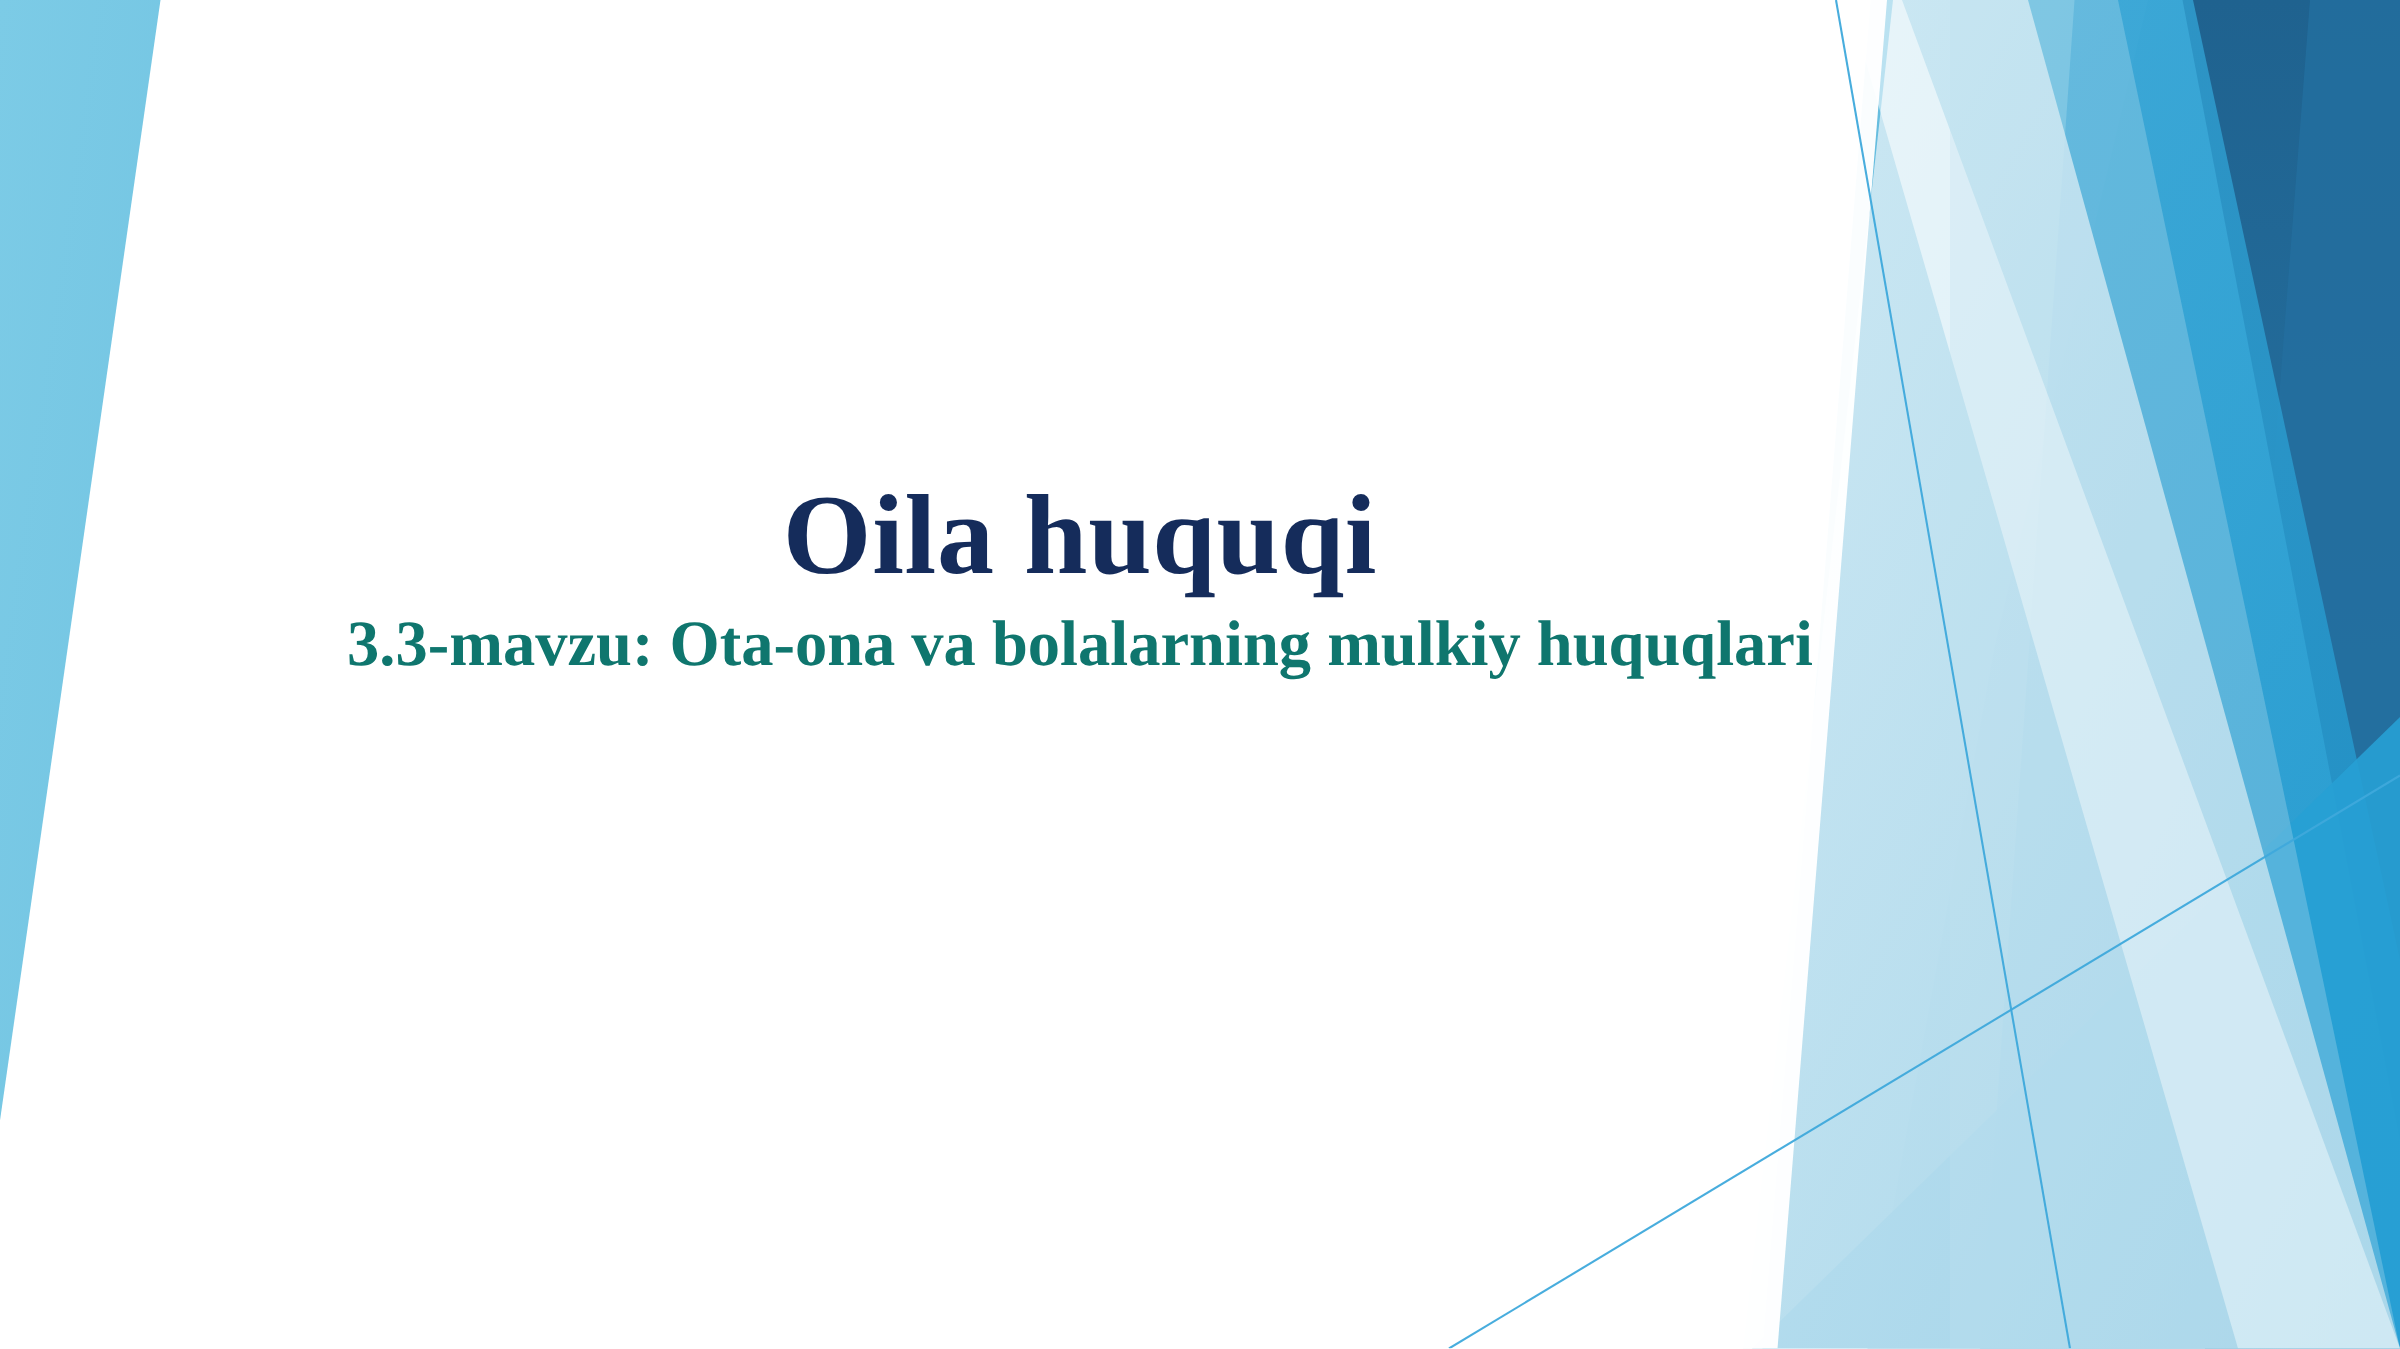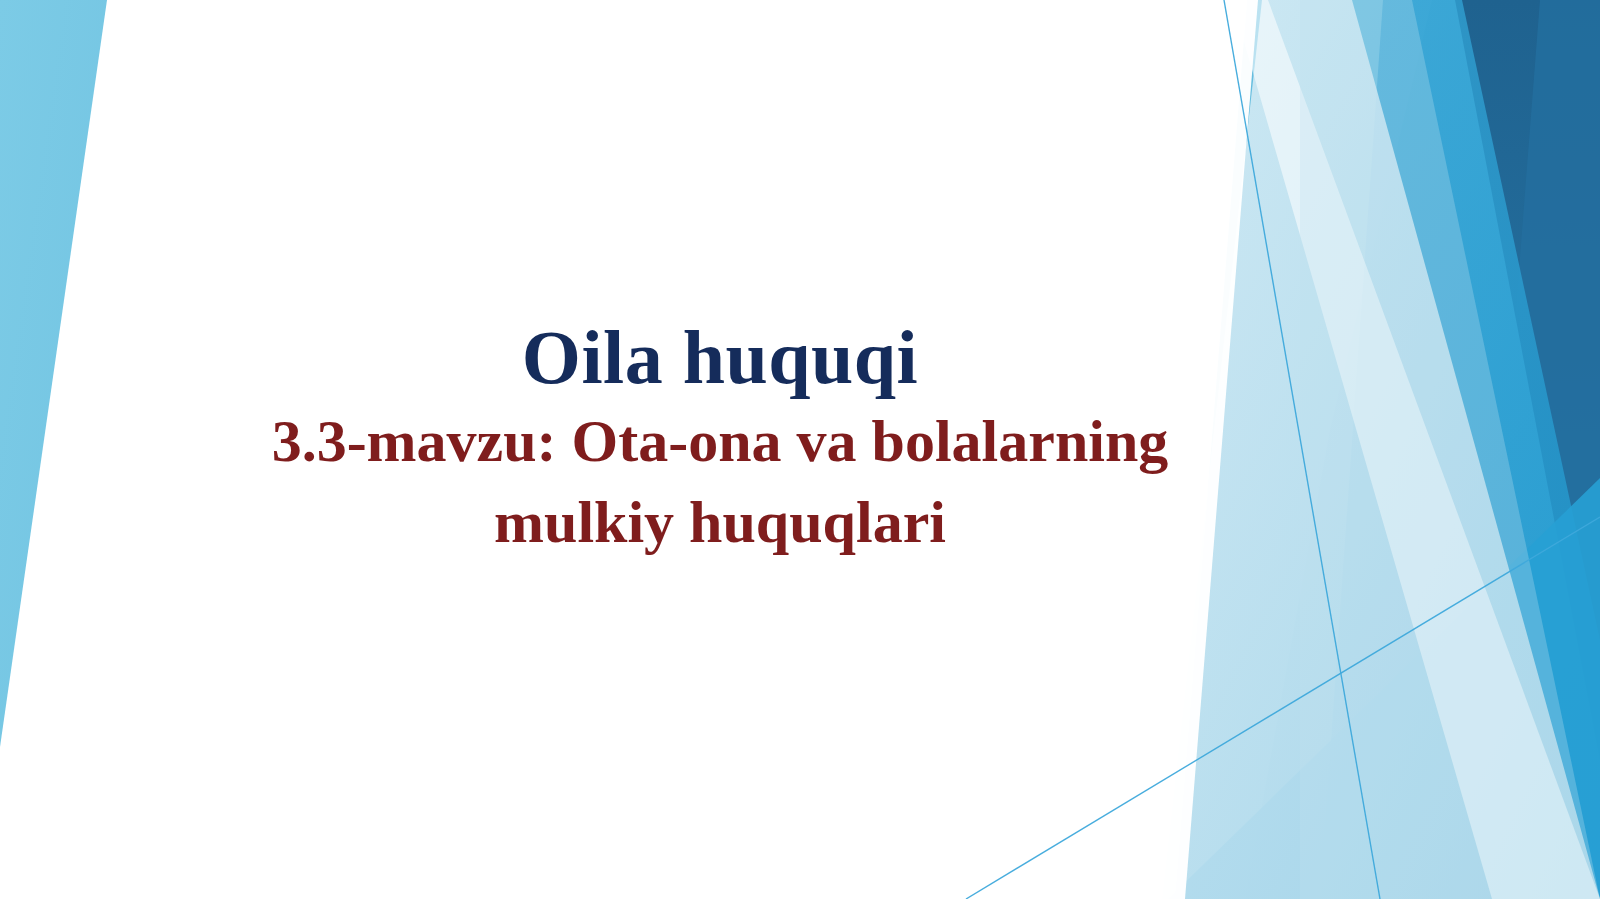--- a/index.html
+++ b/index.html
@@ -40,22 +40,22 @@
     font-weight: bold;
     font-size: 76px;
     color: #152C5B;
     letter-spacing: 0.5px;
     margin: 0 0 4px 0;
     white-space: nowrap;
   }
   #slide-subtitle {
     font-family: "Liberation Serif", "DejaVu Serif", serif;
     font-weight: bold;
-    font-size: 60px;
-    color: #7f1d1d;
+    font-size: 43px;
+    color: #0f766e;
     margin: 0;
     line-height: 1.35;
     padding: 0 10px;
   }
 </style>
 </head>
 <body>
 
 <div id="slide">
 

